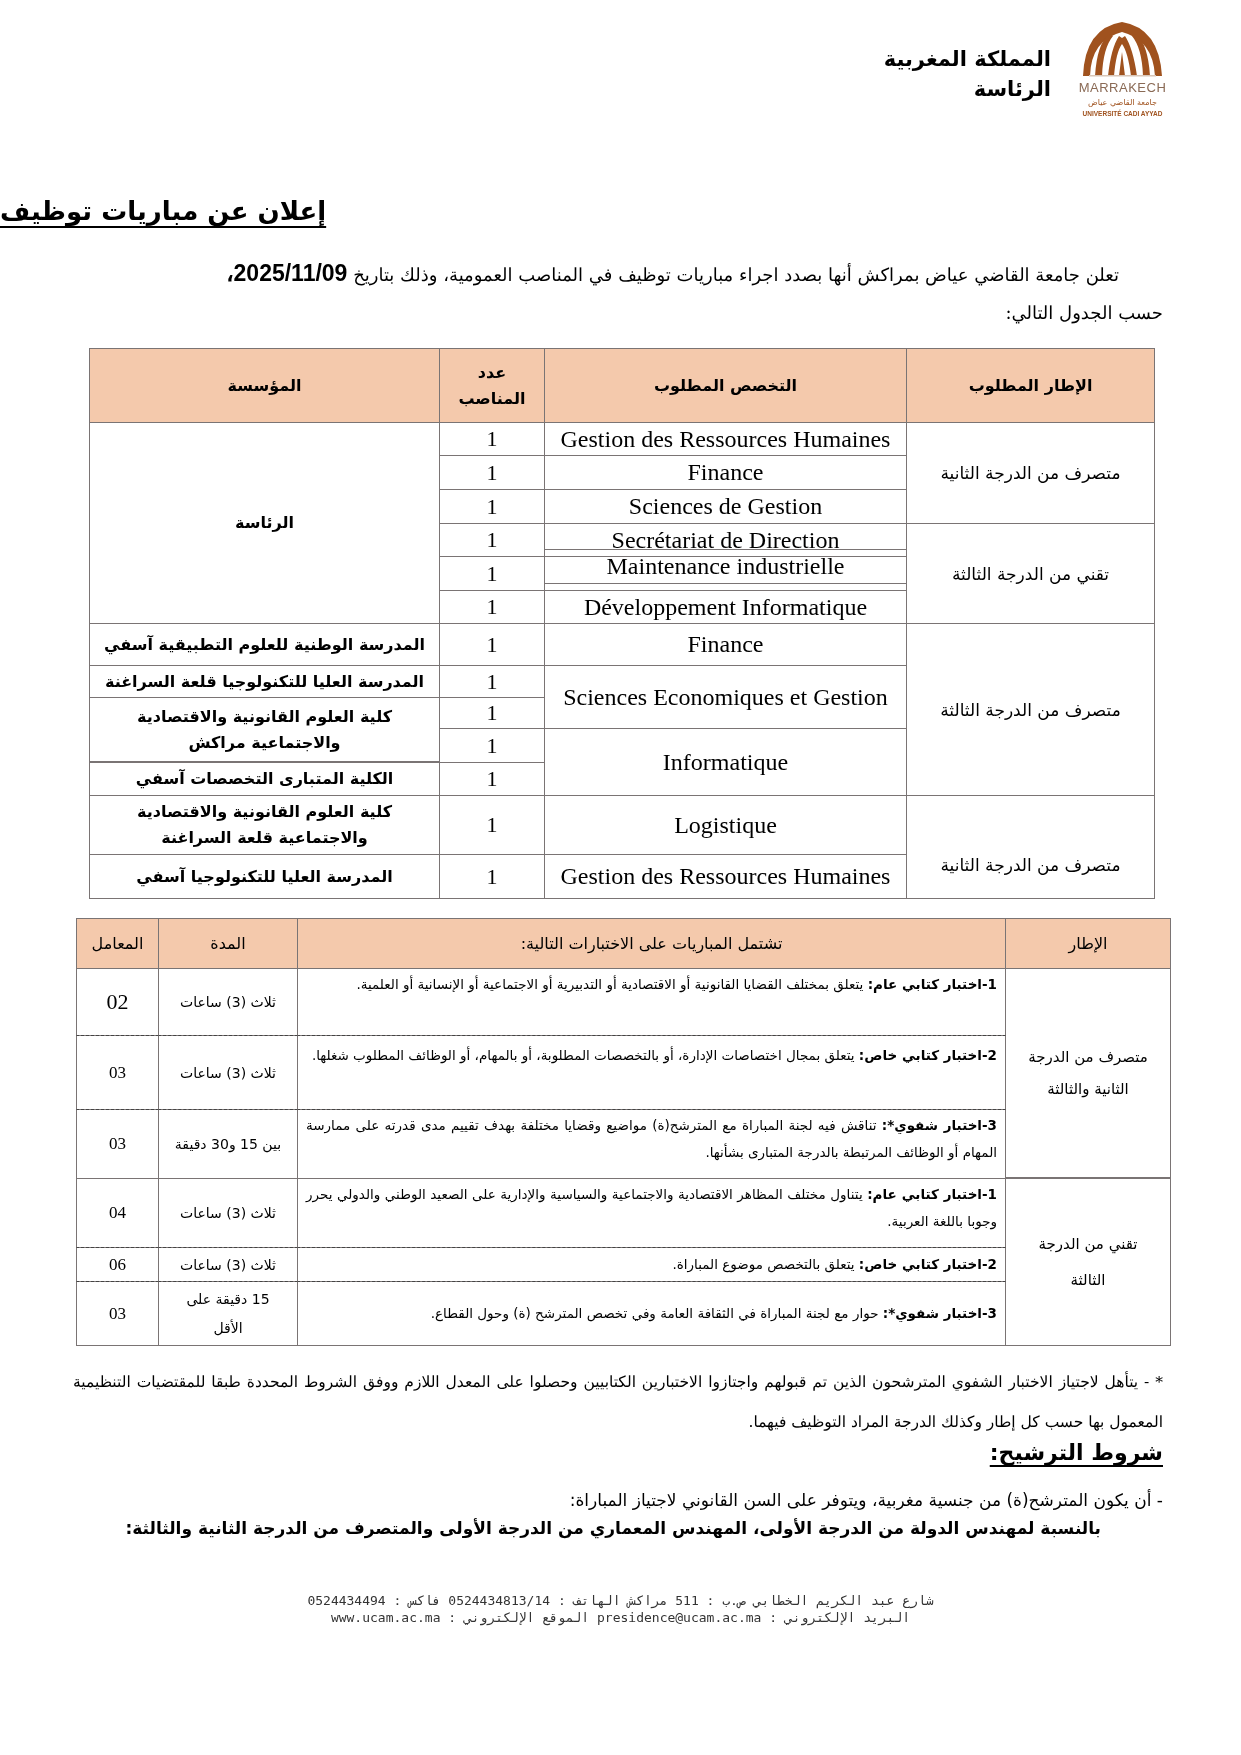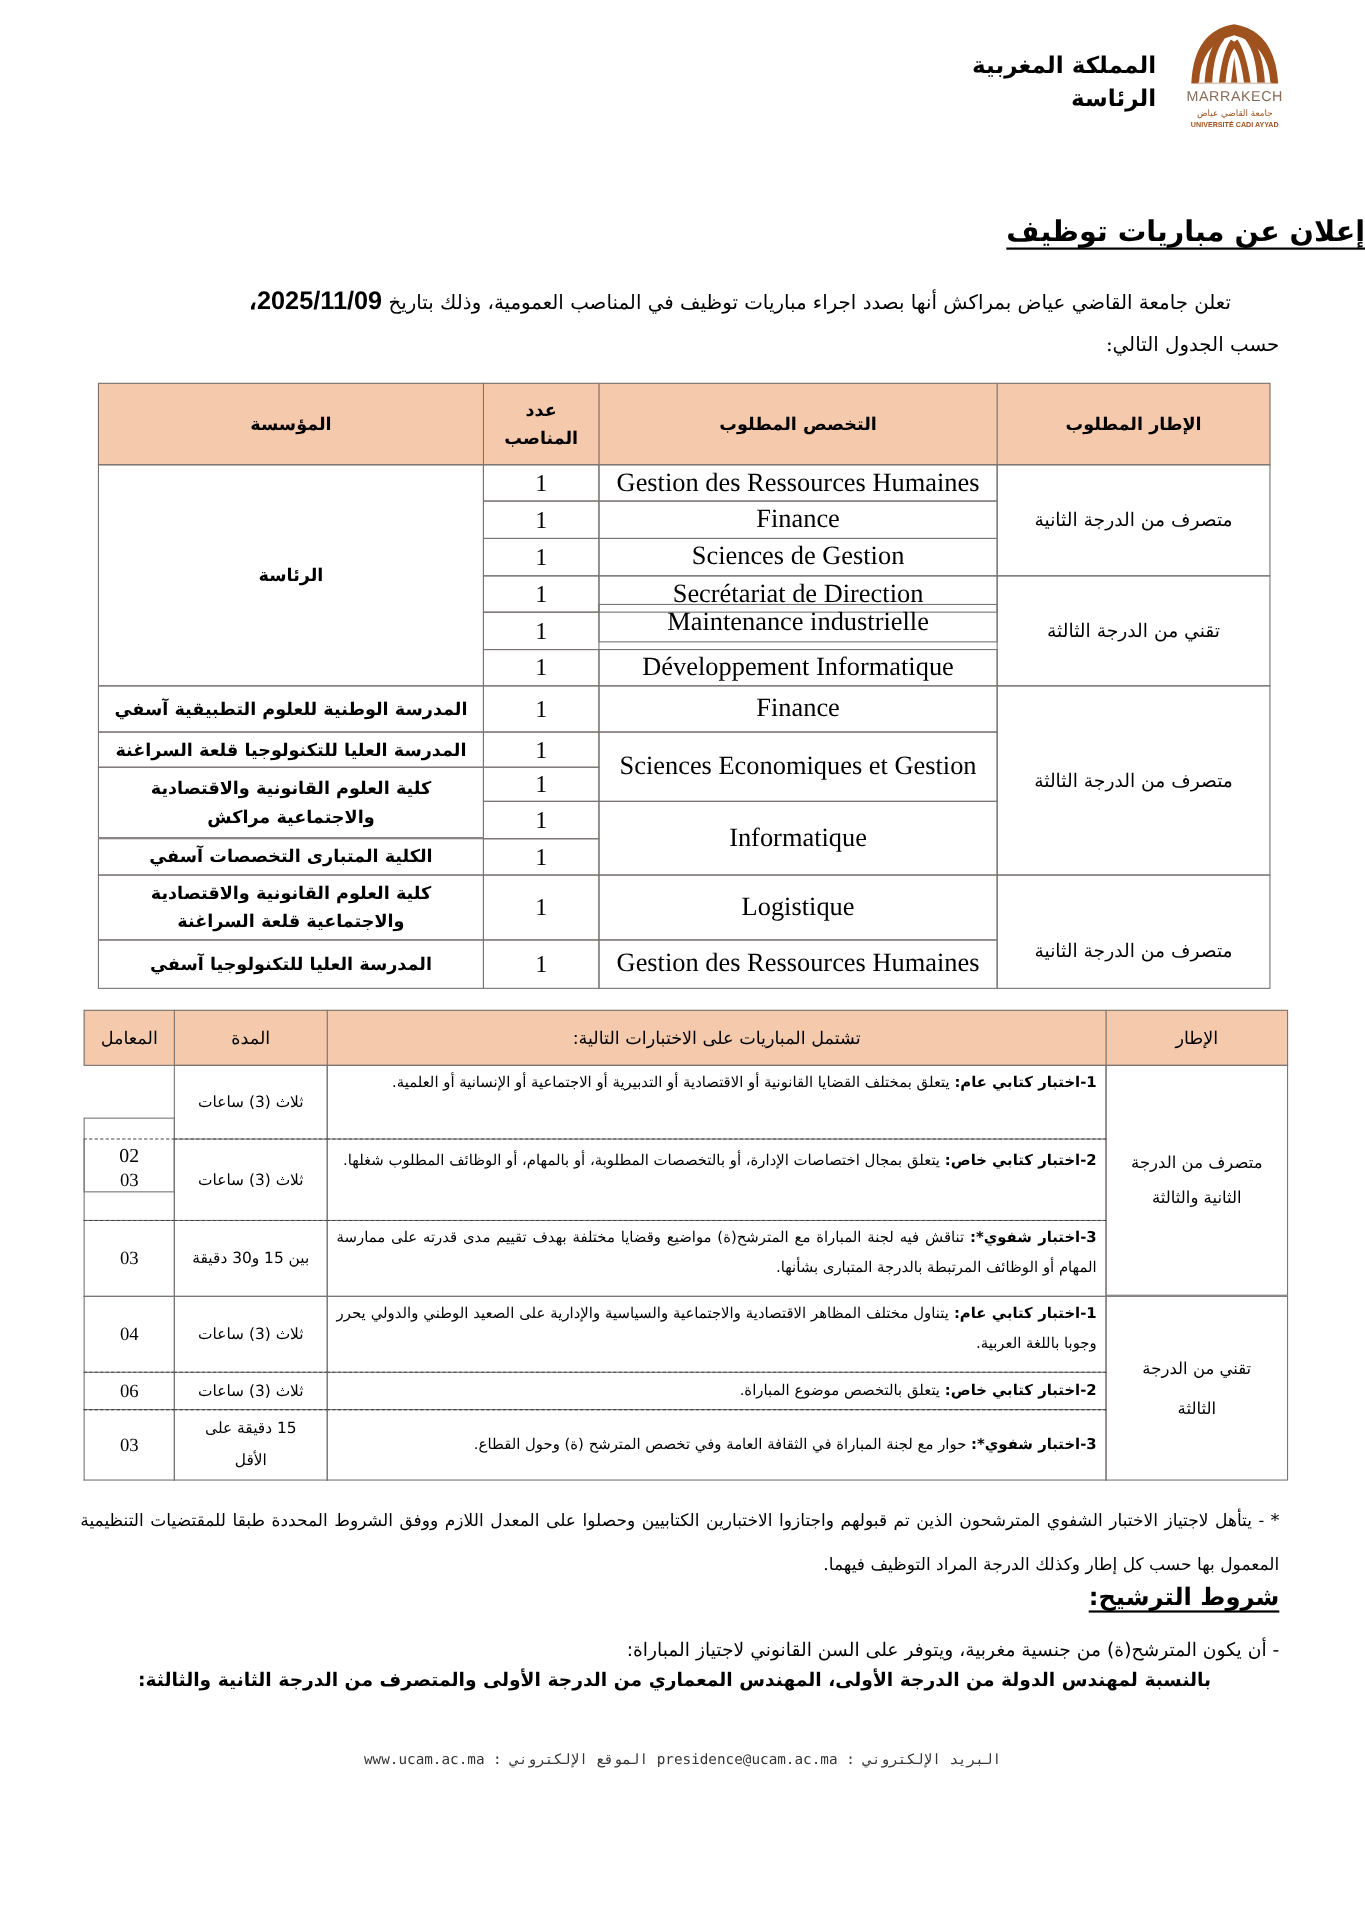--- a/index.html
+++ b/index.html
@@ -5,21 +5,21 @@
   html, body { margin: 0; padding: 0; background: #ffffff; }
   body { width: 1241px; height: 1755px; position: relative; overflow: hidden; font-family: "DejaVu Sans", sans-serif; color: #000; }
 
   
   .hdr-lines { position: absolute; right: 190px; top: 44px; text-align: right; direction: rtl; font-family: "DejaVu Sans", sans-serif; font-weight: bold; font-size: 21px; line-height: 30px; }
   .logo { position: absolute; left: 1075px; top: 18px; width: 95px; height: 100px; }
   .logo-text-main { position:absolute; left:0; top:62px; width:95px; text-align:center; font-family:"Liberation Sans", sans-serif; font-size:13px; letter-spacing:0.5px; color:#8a6a55; }
   .logo-text-ar { position:absolute; left:0; top:80px; width:95px; text-align:center; font-family:"DejaVu Sans", sans-serif; font-size:8px; color:#a0521e; direction: rtl; }
   .logo-text-fr { position:absolute; left:0; top:92px; width:95px; text-align:center; font-family:"Liberation Sans", sans-serif; font-size:6.5px; font-weight:bold; color:#a0521e; }
 
-  .title { position: absolute; left: 0; width: 1241px; top: 196px; text-align: right; font-family: "DejaVu Sans", sans-serif; font-weight: bold; font-size: 26px; direction: rtl; }
+  .title { position: absolute; left: 0; width: 1241px; top: 196px; text-align: left; font-family: "DejaVu Sans", sans-serif; font-weight: bold; font-size: 26px; direction: rtl; }
   .title span { text-decoration: underline; text-underline-offset: 6px; text-decoration-thickness: 2px; }
 
   .intro { position: absolute; right: 122px; top: 258px; width: 1050px; direction: rtl; text-align: right; font-family: "DejaVu Serif", serif; font-size: 18px; line-height: 30px; }
   .intro .date { font-weight: bold; font-family: "Liberation Sans", sans-serif; font-size: 23px; }
   .intro2 { position: absolute; right: 78px; top: 302px; direction: rtl; text-align: right; font-family: "DejaVu Serif", serif; font-size: 18px; }
 
   
   .cell { position: absolute; box-sizing: border-box; display: flex; align-items: center; justify-content: center; text-align: center; }
   .hcell { background: #f4c9ac; font-family: "DejaVu Sans", sans-serif; font-weight: bold; font-size: 16px; direction: rtl; }
   .b { border: 1.5px solid #7a7474; }
@@ -125,21 +125,21 @@
   <div class="cell hcell b" style="left:297px;top:918px;width:709px;height:51px;font-weight:normal;">تشتمل المباريات على الاختبارات التالية:</div>
   <div class="cell hcell b" style="left:158px;top:918px;width:140px;height:51px;font-weight:normal;">المدة</div>
   <div class="cell hcell b" style="left:76px;top:918px;width:83px;height:51px;font-weight:normal;">المعامل</div>
 
   <div class="cell b t2-small" style="left:1005px;top:968px;width:166px;height:210px;padding:0 20px;line-height:32px;font-size:15px;">متصرف من الدرجة الثانية والثالثة</div>
 
   <div class="cell b t2-text" style="left:297px;top:968px;width:709px;height:68px;">
       <div><b>1-اختبار كتابي عام:</b><span> يتعلق بمختلف القضايا القانونية أو الاقتصادية أو التدبيرية أو الاجتماعية أو الإنسانية أو العلمية.</span></div>
     </div>
   <div class="cell b t2-small" style="left:158px;top:968px;width:140px;height:68px;">ثلاث (3) ساعات</div>
-  <div class="cell b num" style="left:76px;top:968px;width:83px;height:68px;font-size:18px;margin-top:48px;">02</div>
+  <div class="cell b num" style="left:76px;top:968px;width:83px;height:68px;font-size:22px;">02</div>
 
   <div class="cell b t2-text dash-top" style="left:297px;top:1035px;width:709px;height:75px;padding-top:6px;">
       <div><b>2-اختبار كتابي خاص:</b><span> يتعلق بمجال اختصاصات الإدارة، أو بالتخصصات المطلوبة، أو بالمهام، أو الوظائف المطلوب شغلها.</span></div>
     </div>
   <div class="cell b t2-small dash-top" style="left:158px;top:1035px;width:140px;height:75px;">ثلاث (3) ساعات</div>
   <div class="cell b num dash-top" style="left:76px;top:1035px;width:83px;height:75px;font-size:17px;">03</div>
 
   <div class="cell b t2-text dash-top" style="left:297px;top:1109px;width:709px;height:70px;">
       <div><b>3-اختبار شفوي*:</b><span> تناقش فيه لجنة المباراة مع المترشح(ة) مواضيع وقضايا مختلفة بهدف تقييم مدى قدرته على ممارسة المهام أو الوظائف المرتبطة بالدرجة المتبارى بشأنها.</span></div>
     </div>
@@ -167,14 +167,15 @@
   <div class="cell b num dash-top" style="left:76px;top:1281px;width:83px;height:65px;font-size:17px;">03</div>
 </div>
 
 <div class="note" style="top:1362px;">* - يتأهل لاجتياز الاختبار الشفوي المترشحون الذين تم قبولهم واجتازوا الاختبارين الكتابيين وحصلوا على المعدل اللازم ووفق الشروط المحددة طبقا للمقتضيات التنظيمية المعمول بها حسب كل إطار وكذلك الدرجة المراد التوظيف فيهما.</div>
 
 <div class="cond-title"><span>شروط الترشيح:</span></div>
 <div class="cond-1">- أن يكون المترشح(ة) من جنسية مغربية، ويتوفر على السن القانوني لاجتياز المباراة:</div>
 <div class="cond-2">بالنسبة لمهندس الدولة من الدرجة الأولى، المهندس المعماري من الدرجة الأولى والمتصرف من الدرجة الثانية والثالثة:</div>
 
 <div class="footer" style="top:1592px;">
+  <div>شارع عبد الكريم الخطابي ص.ب : 511 مراكش الهاتف : 0524434813/14 فاكس : 0524434494</div>
   <div>البريد الإلكتروني : presidence@ucam.ac.ma الموقع الإلكتروني : www.ucam.ac.ma</div>
 </div>
 
 </body></html>

